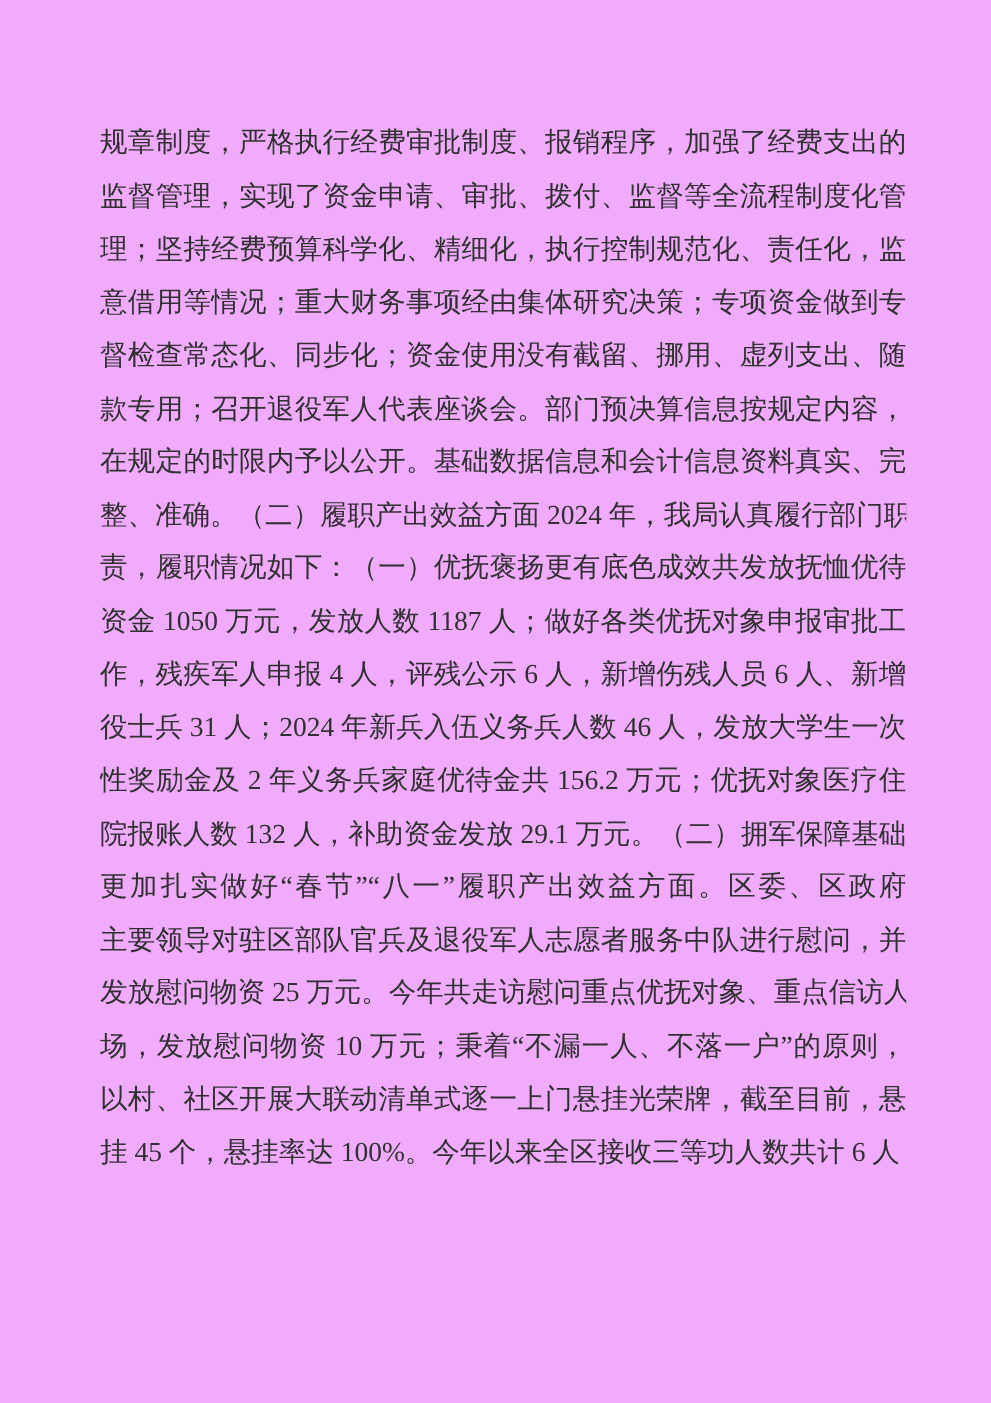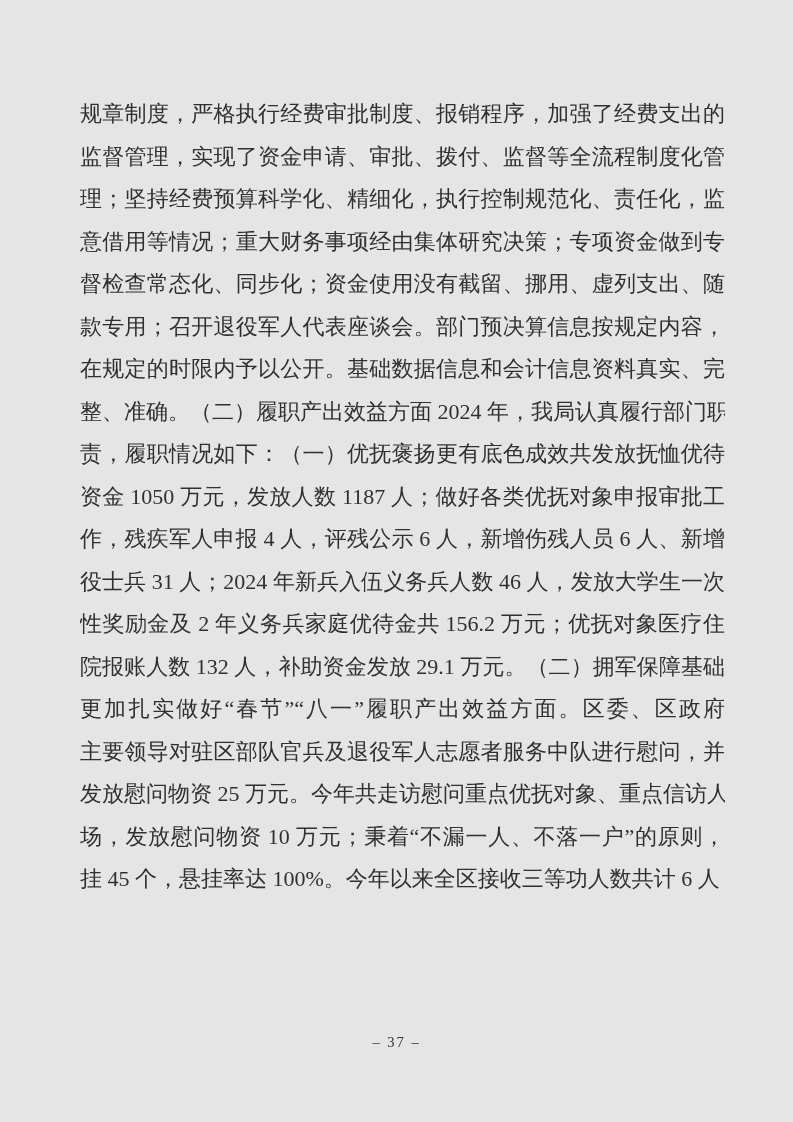--- a/index.html
+++ b/index.html
@@ -5,21 +5,21 @@
   html, body {
     margin: 0;
     padding: 0;
     background: #ffffff;
   }
   .page {
     position: relative;
     width: 793px;
     height: 1122px;
     margin: 0 auto;
-    background: #e5e5e5;
+    background: #f0abfc;
     overflow: hidden;
     font-family: "Liberation Serif", "DejaVu Serif", serif;
   }
   .content {
     position: absolute;
     left: 80px;
     top: 93px;
     width: 645px;
     color: #303030;
   }
@@ -60,16 +60,16 @@
     <div class="line">责，履职情况如下：（一）优抚褒扬更有底色成效共发放抚恤优待</div>
     <div class="line">资金 1050 万元，发放人数 1187 人；做好各类优抚对象申报审批工</div>
     <div class="line">作，残疾军人申报 4 人，评残公示 6 人，新增伤残人员 6 人、新增</div>
     <div class="line">役士兵 31 人；2024 年新兵入伍义务兵人数 46 人，发放大学生一次</div>
     <div class="line">性奖励金及 2 年义务兵家庭优待金共 156.2 万元；优抚对象医疗住</div>
     <div class="line">院报账人数 132 人，补助资金发放 29.1 万元。（二）拥军保障基础</div>
     <div class="line">更加扎实做好“春节”“八一”履职产出效益方面。区委、区政府</div>
     <div class="line">主要领导对驻区部队官兵及退役军人志愿者服务中队进行慰问，并</div>
     <div class="line">发放慰问物资 25 万元。今年共走访慰问重点优抚对象、重点信访人</div>
     <div class="line">场，发放慰问物资 10 万元；秉着“不漏一人、不落一户”的原则，</div>
+    <div class="line">以村、社区开展大联动清单式逐一上门悬挂光荣牌，截至目前，悬</div>
     <div class="line">挂 45 个，悬挂率达 100%。今年以来全区接收三等功人数共计 6 人，</div>
   </div>
-  <div class="footer">– 37 –</div>
 </div>
 
 </body></html>

